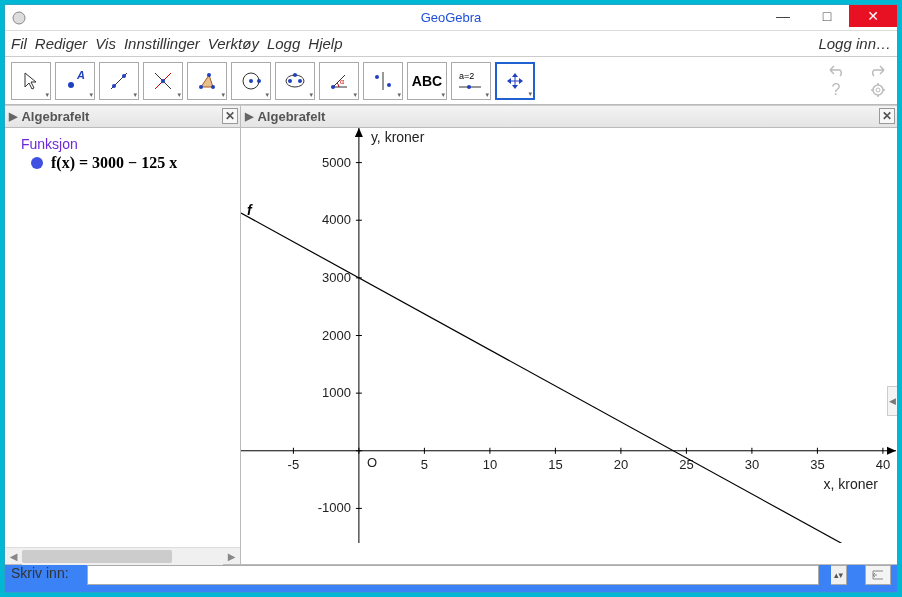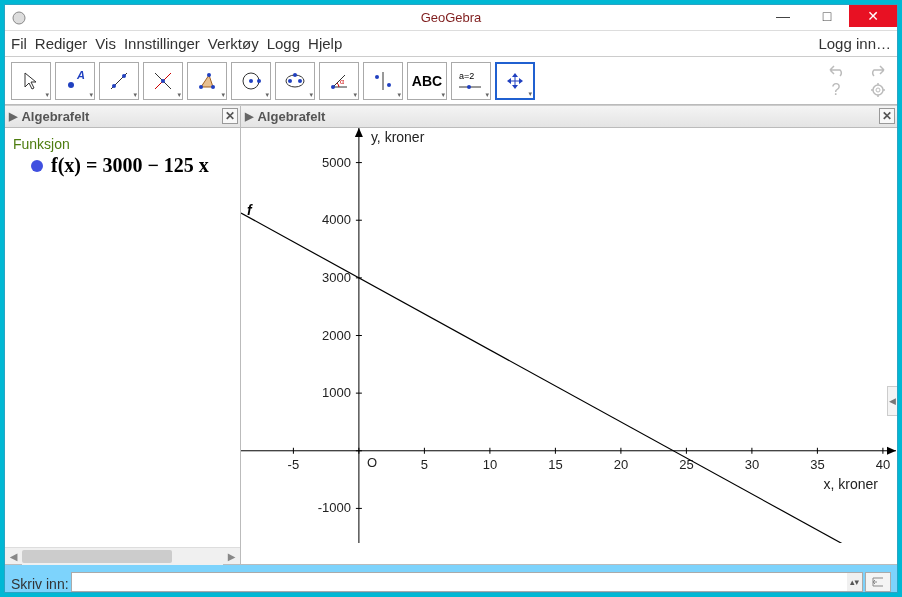--- a/index.html
+++ b/index.html
@@ -27,21 +27,21 @@
       display: flex;
       align-items: center;
       border-bottom: 1px solid #ddd;
       position: relative;
     }
     .title-icon { width: 16px; height: 16px; margin-left: 6px; }
     .title-text {
       position: absolute;
       left: 0; right: 0;
       text-align: center;
-      color: #7f1d1d;
+      color: #1d4ed8;
       font-size: 13px;
       pointer-events: none;
     }
     .win-controls {
       position: absolute;
       right: 0; top: 0;
       display: flex;
       height: 24px;
     }
     .win-btn {
@@ -53,20 +53,21 @@
     }
     .win-btn.close { background: #e81123; color: #fff; width: 48px; }
     .menubar {
       height: 26px;
       display: flex;
       align-items: center;
       padding: 0 6px;
       border-bottom: 1px solid #ccc;
       color: #333;
       font-size: 15px;
+      font-style: italic;
     }
     .menubar .menu-item { margin-right: 8px; cursor: default; }
     .menubar .spacer { flex: 1; }
     .login { color: #333; font-size: 15px; text-align: center; }
     .toolbar {
       height: 48px;
       display: flex;
       align-items: center;
       padding: 4px 6px;
       border-bottom: 1px solid #bbb;
@@ -121,24 +122,24 @@
       color: #555;
     }
     .algebra {
       width: 236px;
       border-right: 1px solid #bbb;
       display: flex;
       flex-direction: column;
       background: #fff;
     }
     .algebra-body { flex: 1; padding: 4px 6px; overflow: hidden; font-size: 14px; }
-    .alg-cat { color: #4d7c0f; margin: 4px 0 2px 2px; }
+    .alg-cat { color: #6d28d9; margin: 4px 0 2px 10px; }
     .alg-item { display: flex; align-items: center; margin-left: 20px; white-space: nowrap; }
     .alg-bullet { width: 12px; height: 12px; border-radius: 50%; background: #4050e0; margin-right: 8px; flex-shrink:0; }
-    .alg-formula { font-weight: bold; font-family: 'Times New Roman', serif; font-size: 20px; }
+    .alg-formula { font-weight: bold; font-family: 'Times New Roman', serif; font-size: 16px; }
     .alg-scrollbar {
       height: 17px;
       background: #f0f0f0;
       border-top: 1px solid #ddd;
       display: flex;
       align-items: center;
     }
     .sb-arrow { width: 17px; height: 17px; display:flex; align-items:center; justify-content:center; color:#888; font-size:10px; }
     .sb-track { flex:1; height:17px; background:#f0f0f0; position:relative; }
     .sb-thumb { position:absolute; left:0; top:2px; width:150px; height:13px; background:#ccc; border-radius:2px; }
@@ -147,24 +148,24 @@
       display: flex;
       flex-direction: column;
       background: #fff;
     }
     .graphics-body { flex: 1; position: relative; overflow: hidden; }
     .graphics-body svg { position: absolute; left: 0; top: 0; }
     .inputbar {
       height: 28px;
       border-top: 1px solid #bbb;
       display: flex;
-      align-items: flex-end;
+      align-items: flex-start;
       padding: 0 6px;
-      gap: 2px;
-      background: #7dd3fc;
+      gap: 18px;
+      background: #3b82f6;
     }
     .inputbar-label { color: #333; font-size: 14px; }
     .inputbar input {
       flex: 1;
       height: 20px;
       border: 1px solid #aaa;
       padding: 0 4px;
       font-size: 13px;
       background: #fff;
     }

